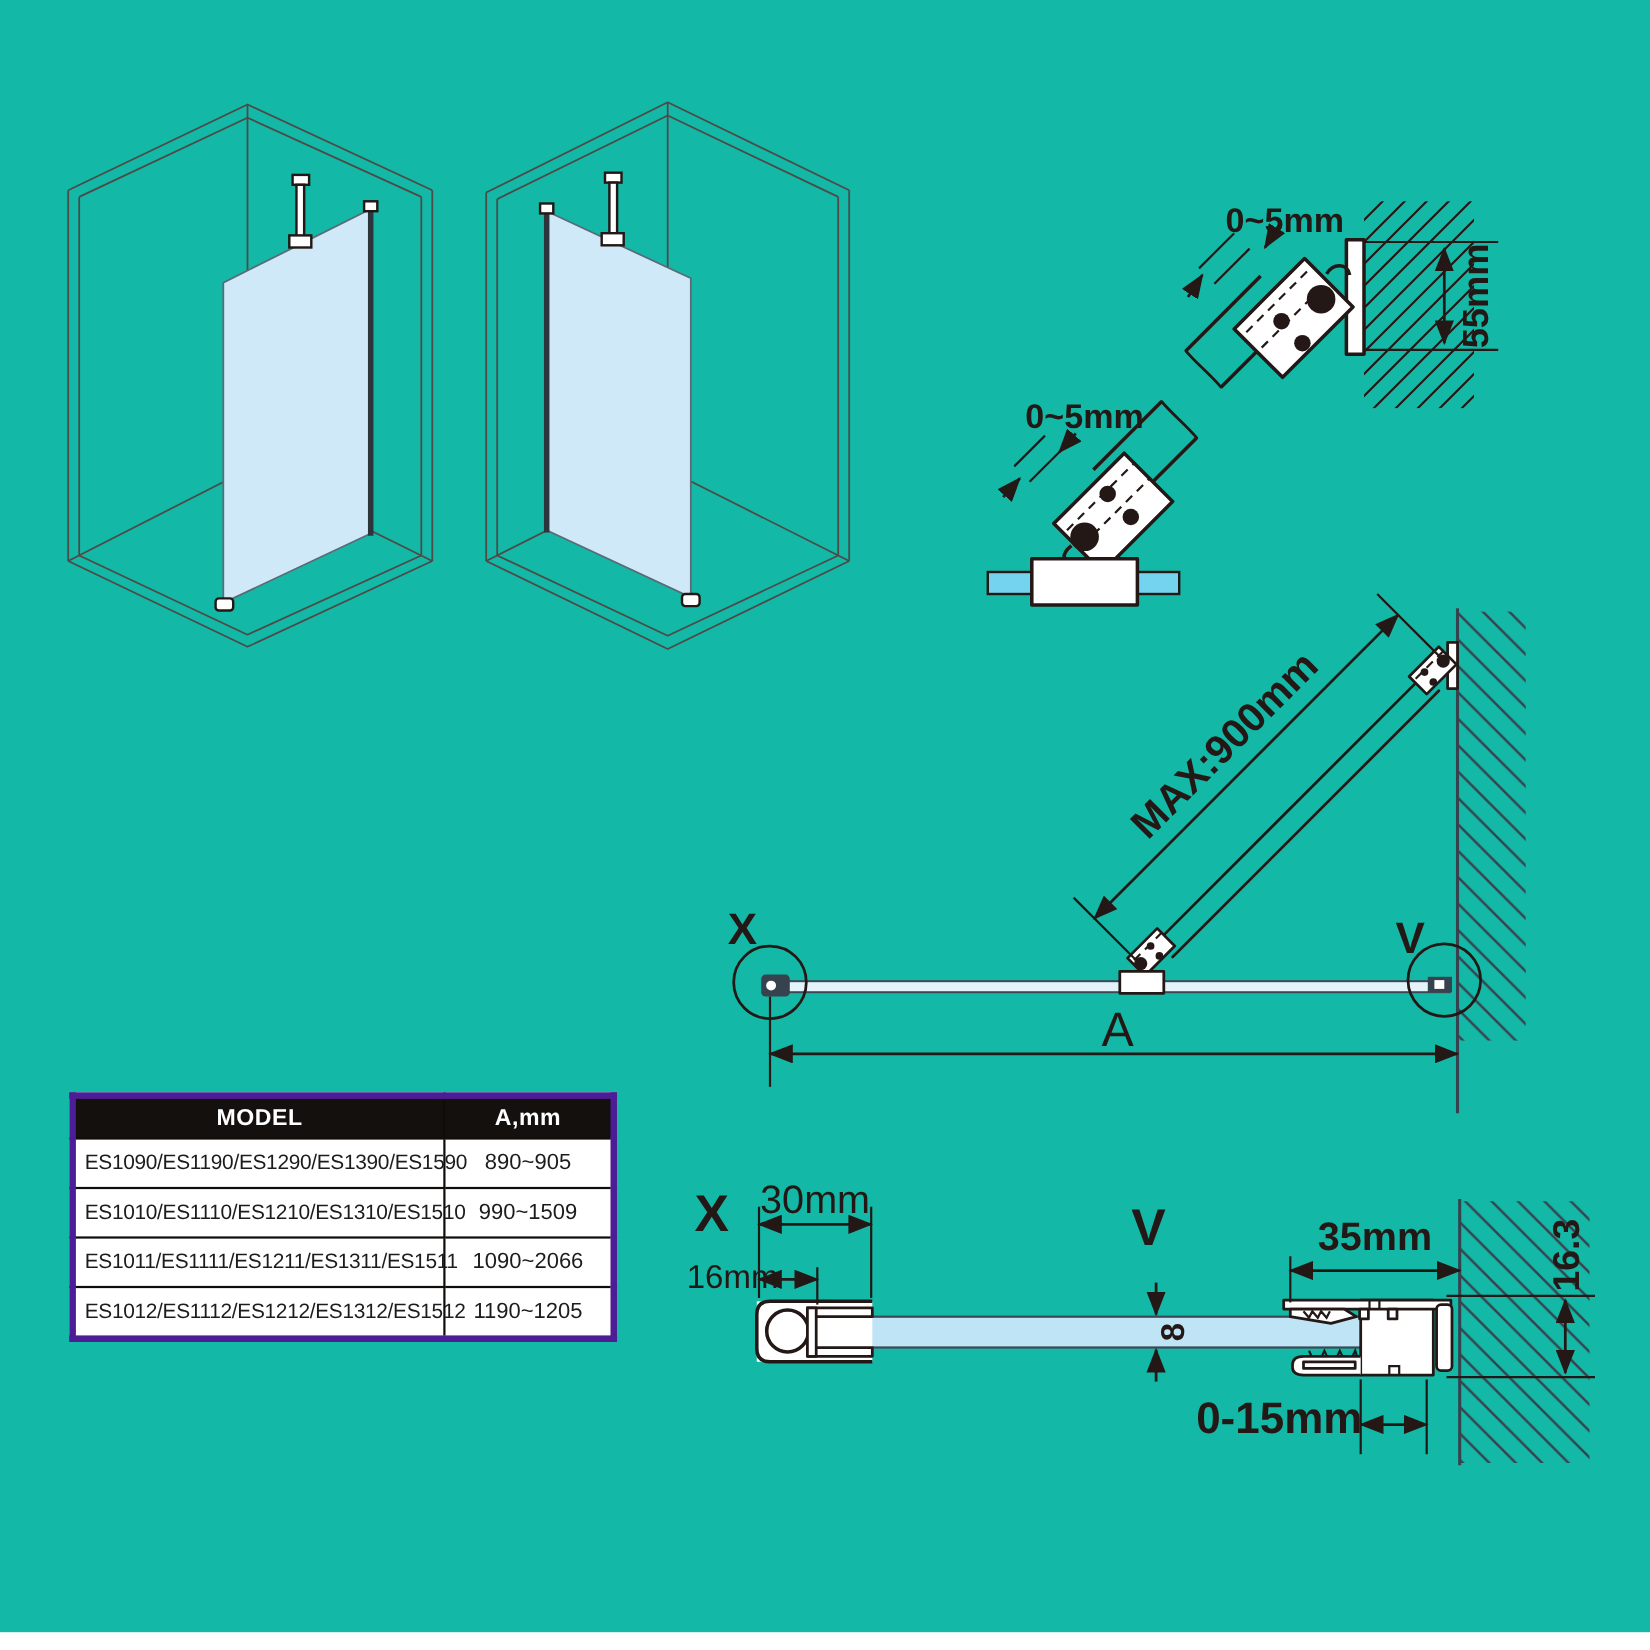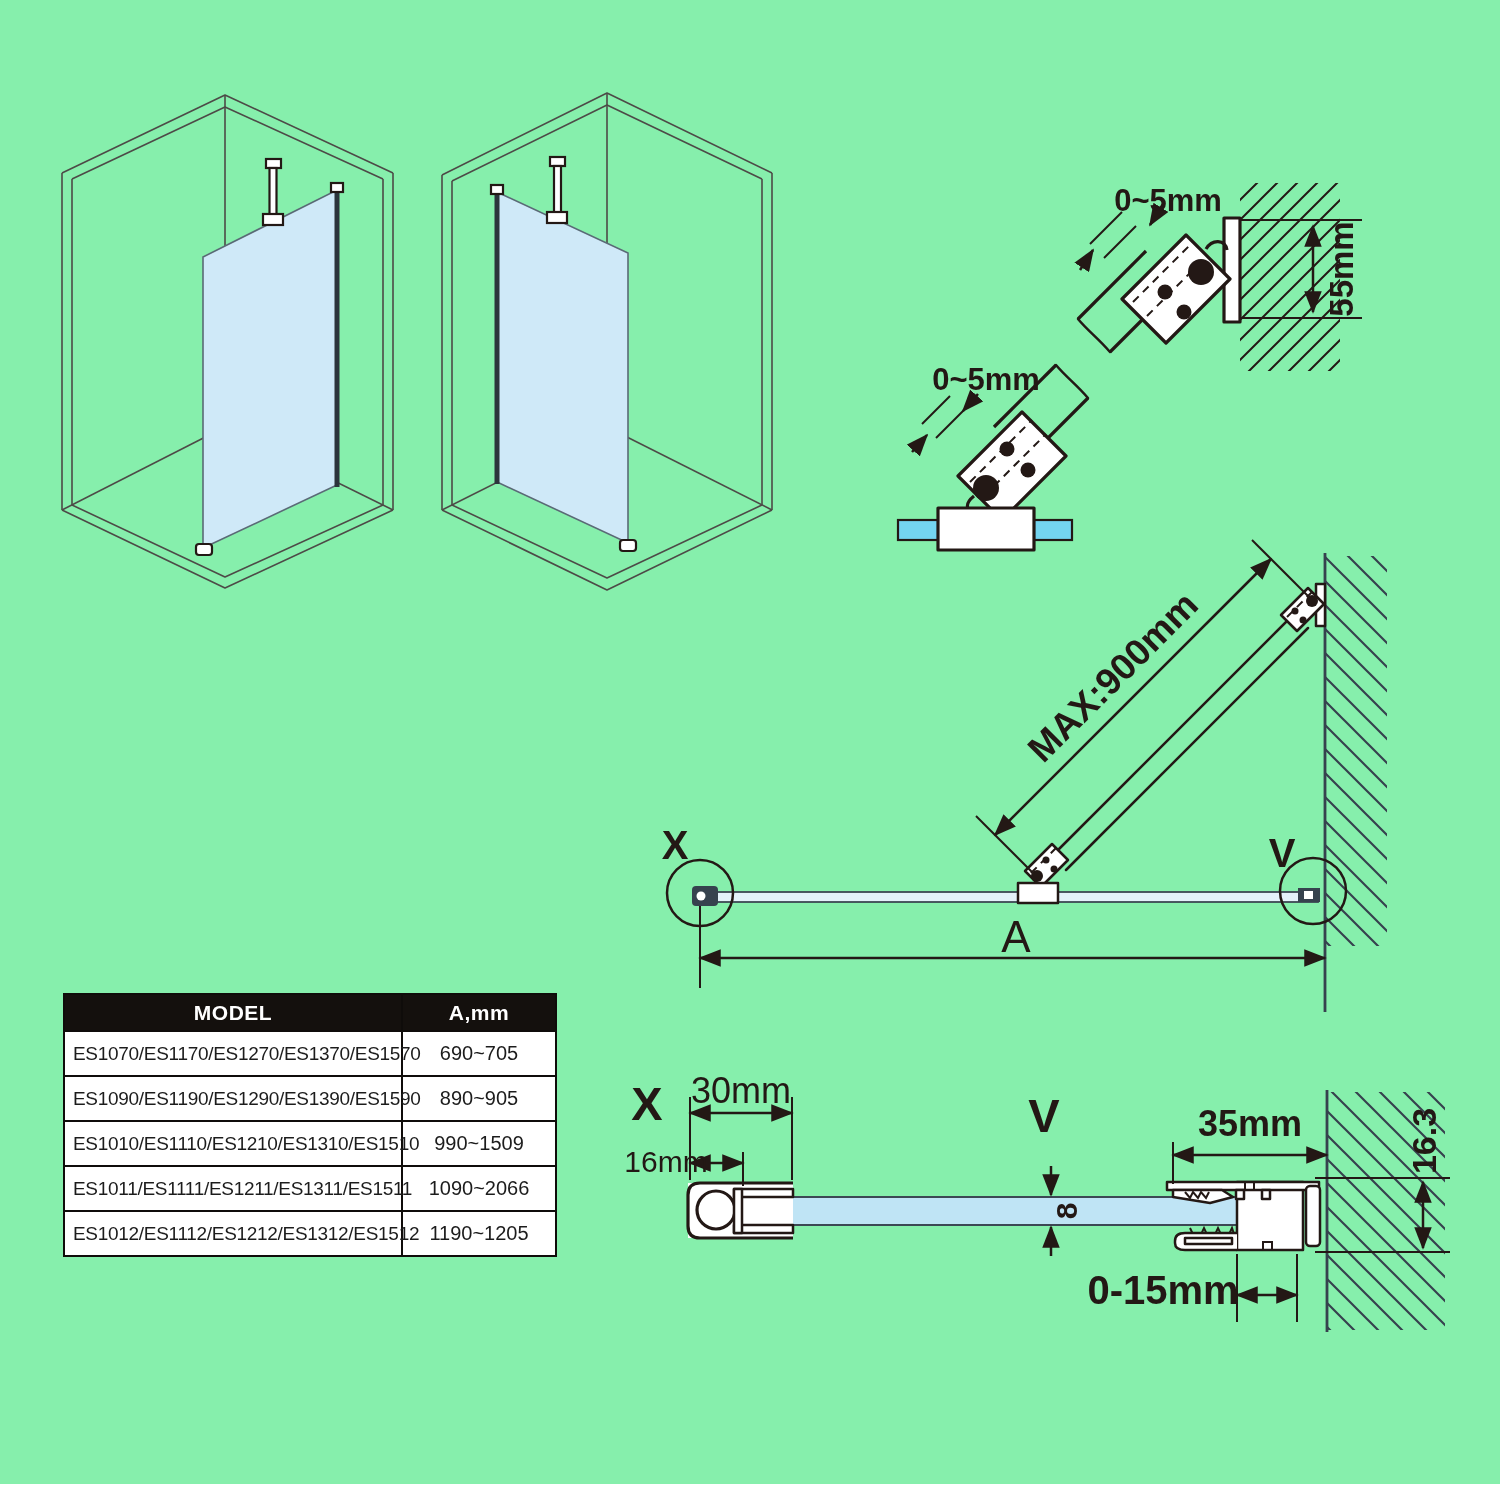--- a/index.html
+++ b/index.html
@@ -1,16 +1,16 @@
 <!DOCTYPE html>
 <html style="--line: #231815; --hatch: #36424e; --glass_light: #cfe9f8; --glass_section: #bfe4f5; --glass_bright: #74d4f0; --table_header_bg: #14100d; --table_header_text: #ffffff;"><head>
 <meta charset="utf-8">
 <style>
   html,body{margin:0;padding:0;background:#fff;}
-  .stage{position:relative;width:1500px;height:1484px;background:#86efac;overflow:hidden;
+  .stage{position:relative;width:1500px;height:1484px;background:#14b8a6;overflow:hidden;
          font-family:"Liberation Sans", sans-serif;color:var(--line,#231815);}
   .stage svg{position:absolute;left:0;top:0;}
 
   
   .iso{stroke:#4d4a47;stroke-width:1.6;fill:none;stroke-linejoin:round;}
   .glass-iso{fill:var(--glass_light,#cfe9f8);stroke:#5a6a76;stroke-width:1.6;}
   .gprofile{stroke:#2c343c;stroke-width:5;fill:none;}
   .hw{fill:#fff;stroke:var(--line,#231815);stroke-width:2.2;}
   .ln{stroke:var(--line,#231815);fill:none;stroke-width:2.5;stroke-linecap:round;}
   .ln3{stroke:var(--line,#231815);fill:none;stroke-width:3.2;stroke-linejoin:round;}
@@ -29,21 +29,21 @@
   
   .lbl{position:absolute;transform:translate(-50%,-50%);font-weight:bold;white-space:nowrap;
        color:var(--line,#231815);line-height:1;}
   .rot90{transform:translate(-50%,-50%) rotate(-90deg);}
   .rot45{transform:translate(-50%,-50%) rotate(-45deg);}
 
   
   .spec-table{position:absolute;left:63px;top:993px;width:492px;border-collapse:collapse;
               table-layout:fixed;background:#fff;}
   .spec-table,.spec-table th,.spec-table td{border:2px solid #0f0c0a;}
-  .spec-table{border:1px solid #4c1d95;}
+  .spec-table{border:6px solid #4c1d95;}
   .spec-table th{background:var(--table_header_bg,#14100d);color:var(--table_header_text,#fff);
                  font-size:21px;height:33px;font-weight:bold;letter-spacing:.5px;}
   .spec-table td{height:41px;color:#1c1c1c;}
   .spec-table td.model{font-size:19px;text-align:left;padding-left:8px;letter-spacing:-0.3px;}
   .spec-table td.val{font-size:20px;text-align:center;}
 </style>
 </head>
 <body>
 
 <div class="stage">
@@ -272,24 +272,20 @@
         <col style="width:154px">
       </colgroup>
   <thead>
     <tr>
       <th>MODEL</th>
       <th>A,mm</th>
     </tr>
   </thead>
   <tbody>
     <tr>
-      <td class="model">ES1070/ES1170/ES1270/ES1370/ES1570</td>
-      <td class="val">690~705</td>
-    </tr>
-    <tr>
       <td class="model">ES1090/ES1190/ES1290/ES1390/ES1590</td>
       <td class="val">890~905</td>
     </tr>
     <tr>
       <td class="model">ES1010/ES1110/ES1210/ES1310/ES1510</td>
       <td class="val">990~1509</td>
     </tr>
     <tr>
       <td class="model">ES1011/ES1111/ES1211/ES1311/ES1511</td>
       <td class="val">1090~2066</td>

